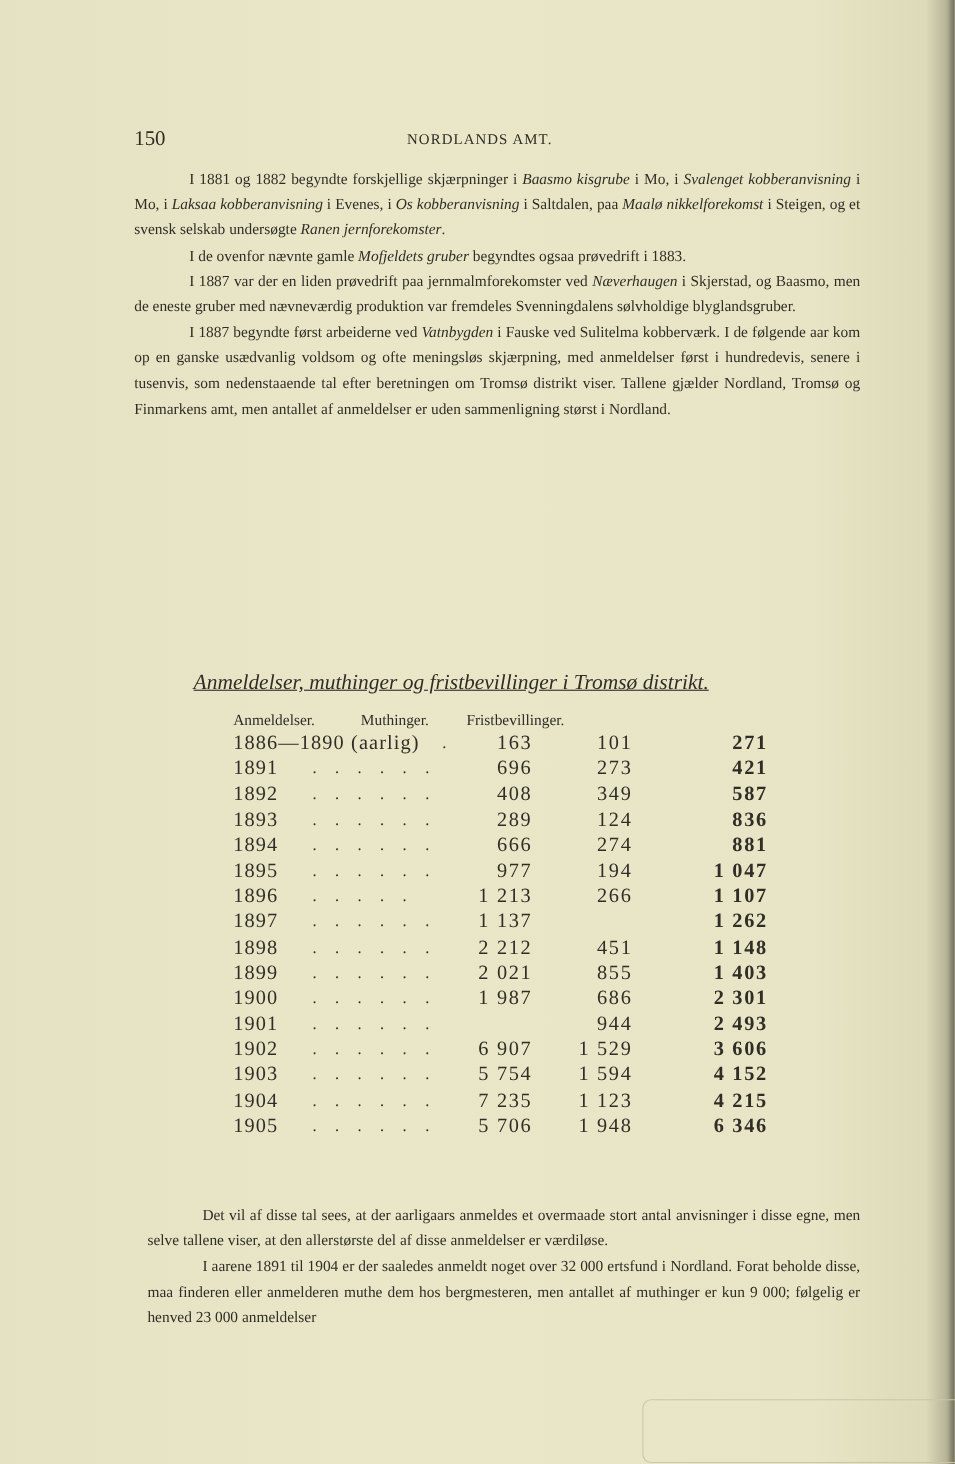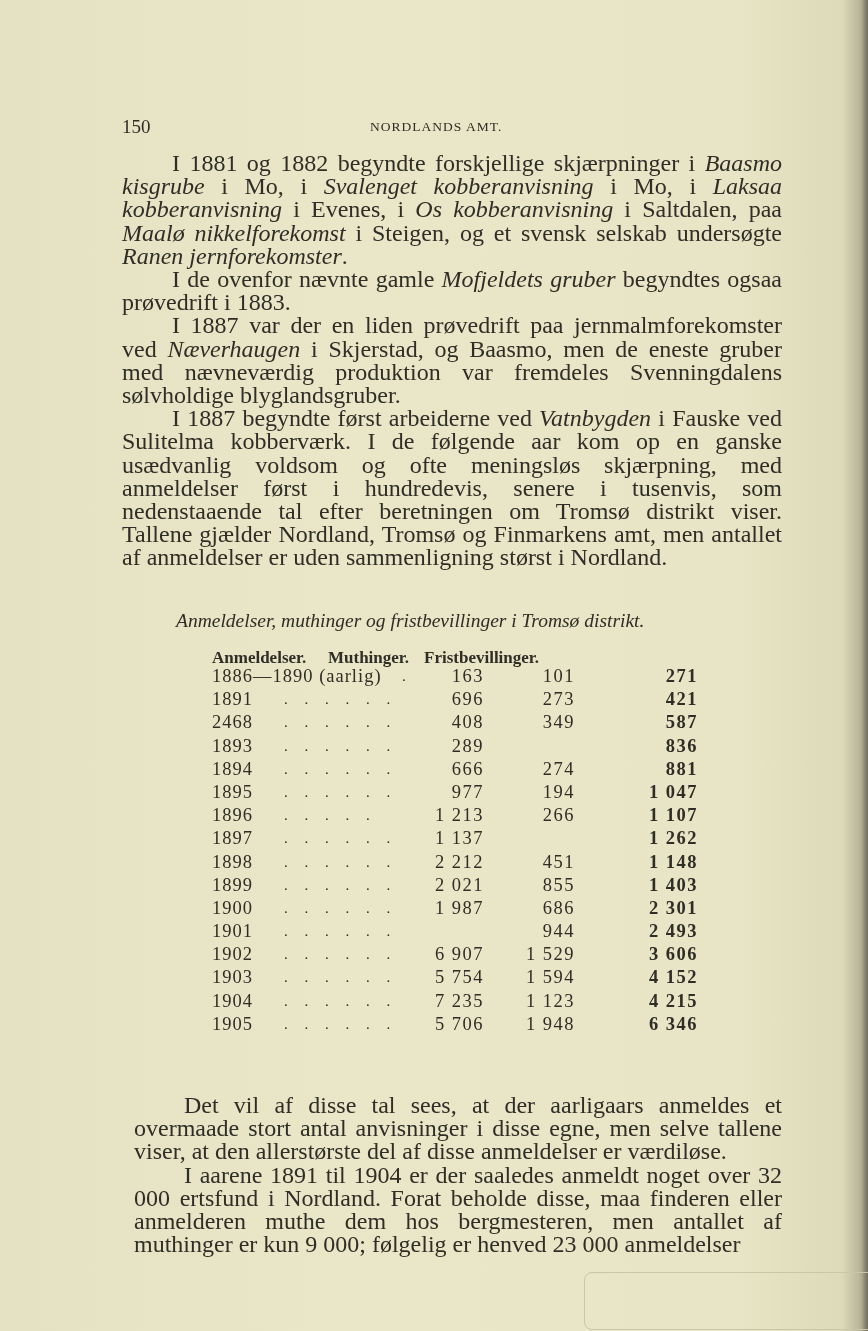--- a/index.html
+++ b/index.html
@@ -45,55 +45,55 @@
       left: 248px; top: 3px;
       font-size: 13.5px;
       letter-spacing: 1px;
       font-family: "Liberation Serif", serif;
     }
     .body-text {
       position: absolute;
       left: 122px;
       width: 660px;
       font-family: "Liberation Serif", serif;
-      font-size: 24px;
+      font-size: 14px;
       line-height: 23.2px;
       text-align: justify;
       color: #2f2d26;
     }
     .body-text p {
       margin: 0;
       text-indent: 50px;
     }
     .body-text i { font-style: italic; }
     #text-top { top: 152px; }
     #text-bottom { top: 1063px; left: 134px; width: 648px; margin-top: 31px; }
 
     .table-title {
       position: absolute;
       top: 610px;
       left: 176px;
       font-family: "Liberation Serif", serif;
       font-style: italic;
       font-size: 19.5px;
       color: #2f2d26;
+      text-decoration: underline;
     }
     .table {
       position: absolute;
       top: 646px;
       left: 212px;
       width: 560px;
       font-family: "Liberation Serif", serif;
       color: #2f2d26;
     }
     .thead {
       position: relative;
       height: 20px;
-      font-size: 17px;
-      font-weight: bold;
+      font-size: 14px;
     }
     .thead span { position: absolute; top: 2px; white-space: nowrap; }
     .th-a { left: 0px; }
     .th-b { left: 116px; }
     .th-c { left: 212px; }
     .trow {
       position: relative;
       height: 23.2px;
       font-size: 18.5px;
     }
@@ -148,30 +148,31 @@
           <span class="c-f">271</span>
         </div>
         <div class="trow">
           <span class="c-year">1891</span>
           <span class="c-dots">. . . . . .</span>
           <span class="c-a">696</span>
           <span class="c-m">273</span>
           <span class="c-f">421</span>
         </div>
         <div class="trow">
-          <span class="c-year">2468</span>
+          <span class="c-year">1892</span>
           <span class="c-dots">. . . . . .</span>
           <span class="c-a">408</span>
           <span class="c-m">349</span>
           <span class="c-f">587</span>
         </div>
         <div class="trow">
           <span class="c-year">1893</span>
           <span class="c-dots">. . . . . .</span>
           <span class="c-a">289</span>
+          <span class="c-m">124</span>
           <span class="c-f">836</span>
         </div>
         <div class="trow">
           <span class="c-year">1894</span>
           <span class="c-dots">. . . . . .</span>
           <span class="c-a">666</span>
           <span class="c-m">274</span>
           <span class="c-f">881</span>
         </div>
         <div class="trow">

